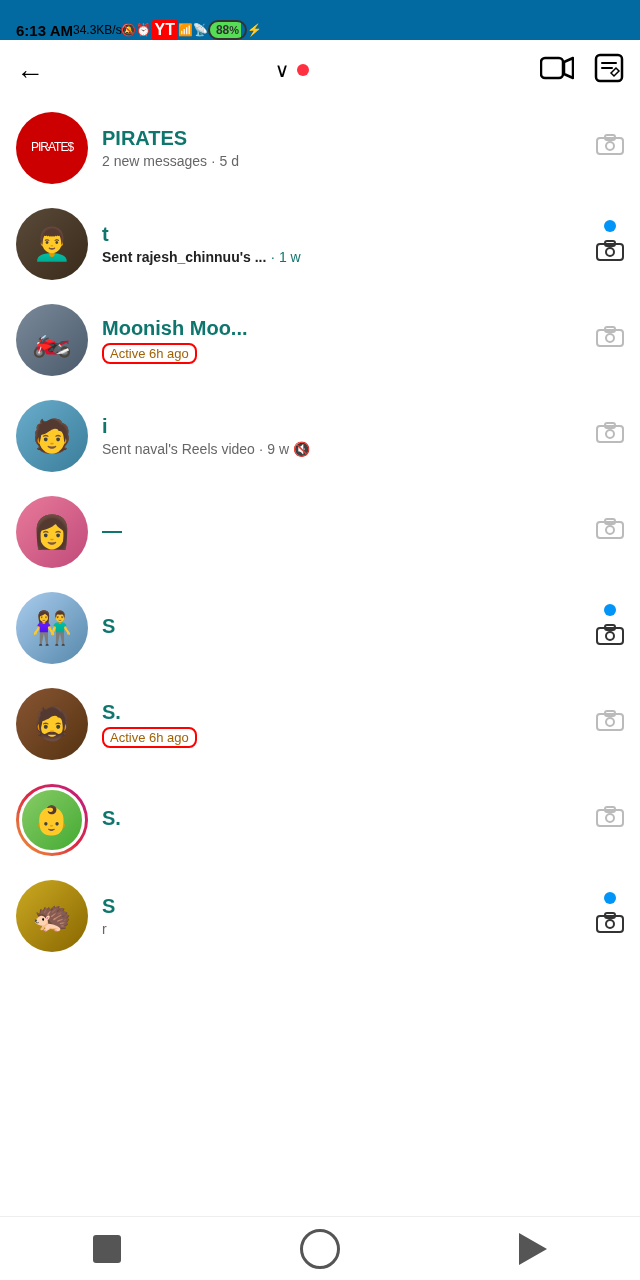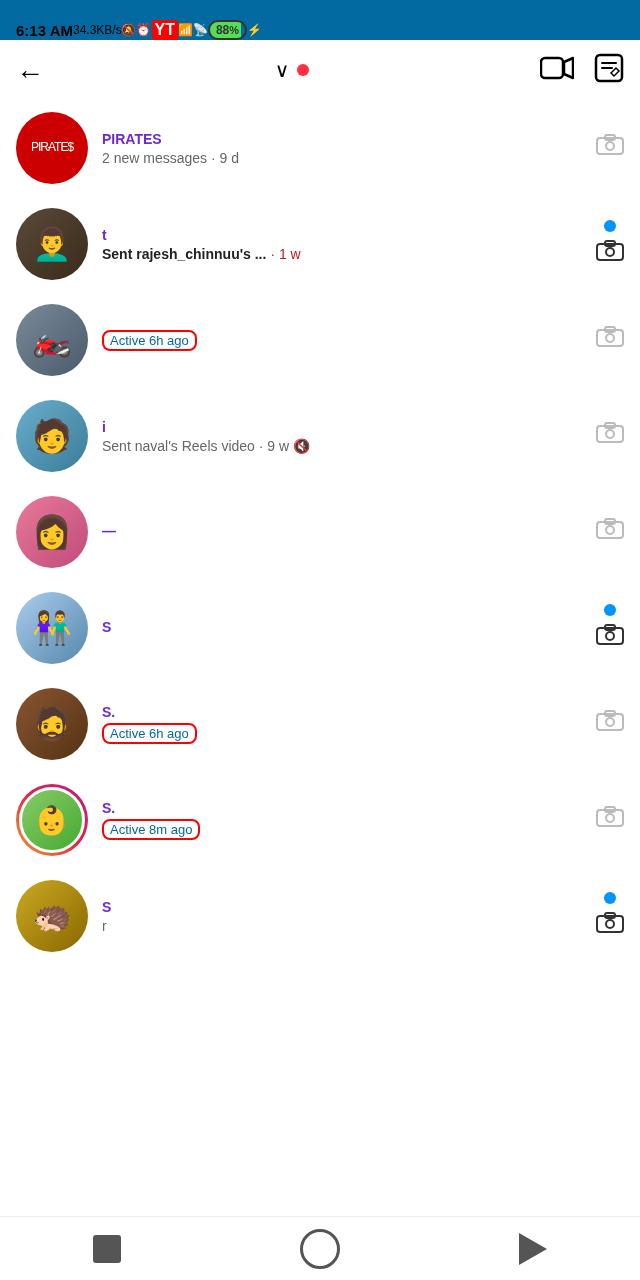--- a/index.html
+++ b/index.html
@@ -134,53 +134,53 @@
     .avatar-yellow {
       background: linear-gradient(135deg, #ccaa22 0%, #886600 100%);
       font-size: 32px;
     }
 
     .chat-content {
       flex: 1;
       min-width: 0;
     }
     .chat-name {
-      font-size: 14px;
+      font-size: 20px;
       font-weight: 600;
-      color: #6d28d9;
+      color: #0f766e;
       margin-bottom: 3px;
       white-space: nowrap;
       overflow: hidden;
       text-overflow: ellipsis;
     }
     .chat-preview {
       font-size: 14px;
       color: #666;
       white-space: nowrap;
       overflow: hidden;
       text-overflow: ellipsis;
       display: flex;
       align-items: center;
       gap: 4px;
     }
     .chat-preview.bold-preview {
       font-weight: 700;
       color: #222;
     }
     .chat-preview .time {
-      color: #b91c1c;
+      color: #0f766e;
       font-weight: 400;
     }
 
     .active-badge {
       display: inline-block;
       border: 2px solid #ff0000;
       padding: 1px 6px;
       font-size: 13px;
-      color: #0369a1;
+      color: #a16207;
       border-radius: 8px;
     }
 
     .chat-meta {
       display: flex;
       flex-direction: column;
       align-items: center;
       gap: 8px;
       margin-left: 8px;
       flex-shrink: 0;
@@ -301,21 +301,21 @@
 <div class="chat-list">
 
   <div class="chat-item">
     <div class="avatar-wrapper">
       <div class="avatar-circle avatar-pirates">
         <div class="pirates-text">PIR<span class="strikethrough">A</span>TE$</div>
       </div>
     </div>
     <div class="chat-content">
       <div class="chat-name">PIRATES</div>
-      <div class="chat-preview">2 new messages · 9 d</div>
+      <div class="chat-preview">2 new messages · 5 d</div>
     </div>
     <div class="chat-meta">
       <span class="camera-icon">
         <svg width="28" height="22" viewBox="0 0 28 22" fill="none" xmlns="http://www.w3.org/2000/svg">
           <rect x="1" y="4" width="26" height="16" rx="3" stroke="#bbb" stroke-width="2" fill="none"></rect>
           <circle cx="14" cy="12" r="4" stroke="#bbb" stroke-width="2" fill="none"></circle>
           <rect x="9" y="1" width="10" height="5" rx="2" stroke="#bbb" stroke-width="2" fill="none"></rect>
         </svg>
       </span>
     </div>
@@ -339,20 +339,21 @@
         </svg>
       </span>
     </div>
   </div>
 
   <div class="chat-item">
     <div class="avatar-wrapper">
       <div class="avatar-circle avatar-moto">🏍️</div>
     </div>
     <div class="chat-content">
+      <div class="chat-name">Moonish Moo...</div>
       <div class="chat-preview">
         <span class="active-badge">Active 6h ago</span>
       </div>
     </div>
     <div class="chat-meta">
       <span class="camera-icon">
         <svg width="28" height="22" viewBox="0 0 28 22" fill="none" xmlns="http://www.w3.org/2000/svg">
           <rect x="1" y="4" width="26" height="16" rx="3" stroke="#bbb" stroke-width="2" fill="none"></rect>
           <circle cx="14" cy="12" r="4" stroke="#bbb" stroke-width="2" fill="none"></circle>
           <rect x="9" y="1" width="10" height="5" rx="2" stroke="#bbb" stroke-width="2" fill="none"></rect>
@@ -439,23 +440,20 @@
   </div>
 
   <div class="chat-item">
     <div class="avatar-wrapper">
       <div style="width:72px;height:72px;border-radius:50%;padding:3px;background:linear-gradient(45deg,#f09433,#e6683c,#dc2743,#cc2366,#bc1888);">
         <div style="width:100%;height:100%;border-radius:50%;background:linear-gradient(135deg,#88cc66,#44aa33);border:3px solid #fff;display:flex;align-items:center;justify-content:center;font-size:28px;">👶</div>
       </div>
     </div>
     <div class="chat-content">
       <div class="chat-name">S.</div>
-      <div class="chat-preview">
-        <span class="active-badge">Active 8m ago</span>
-      </div>
     </div>
     <div class="chat-meta">
       <span class="camera-icon">
         <svg width="28" height="22" viewBox="0 0 28 22" fill="none" xmlns="http://www.w3.org/2000/svg">
           <rect x="1" y="4" width="26" height="16" rx="3" stroke="#bbb" stroke-width="2" fill="none"></rect>
           <circle cx="14" cy="12" r="4" stroke="#bbb" stroke-width="2" fill="none"></circle>
           <rect x="9" y="1" width="10" height="5" rx="2" stroke="#bbb" stroke-width="2" fill="none"></rect>
         </svg>
       </span>
     </div>

